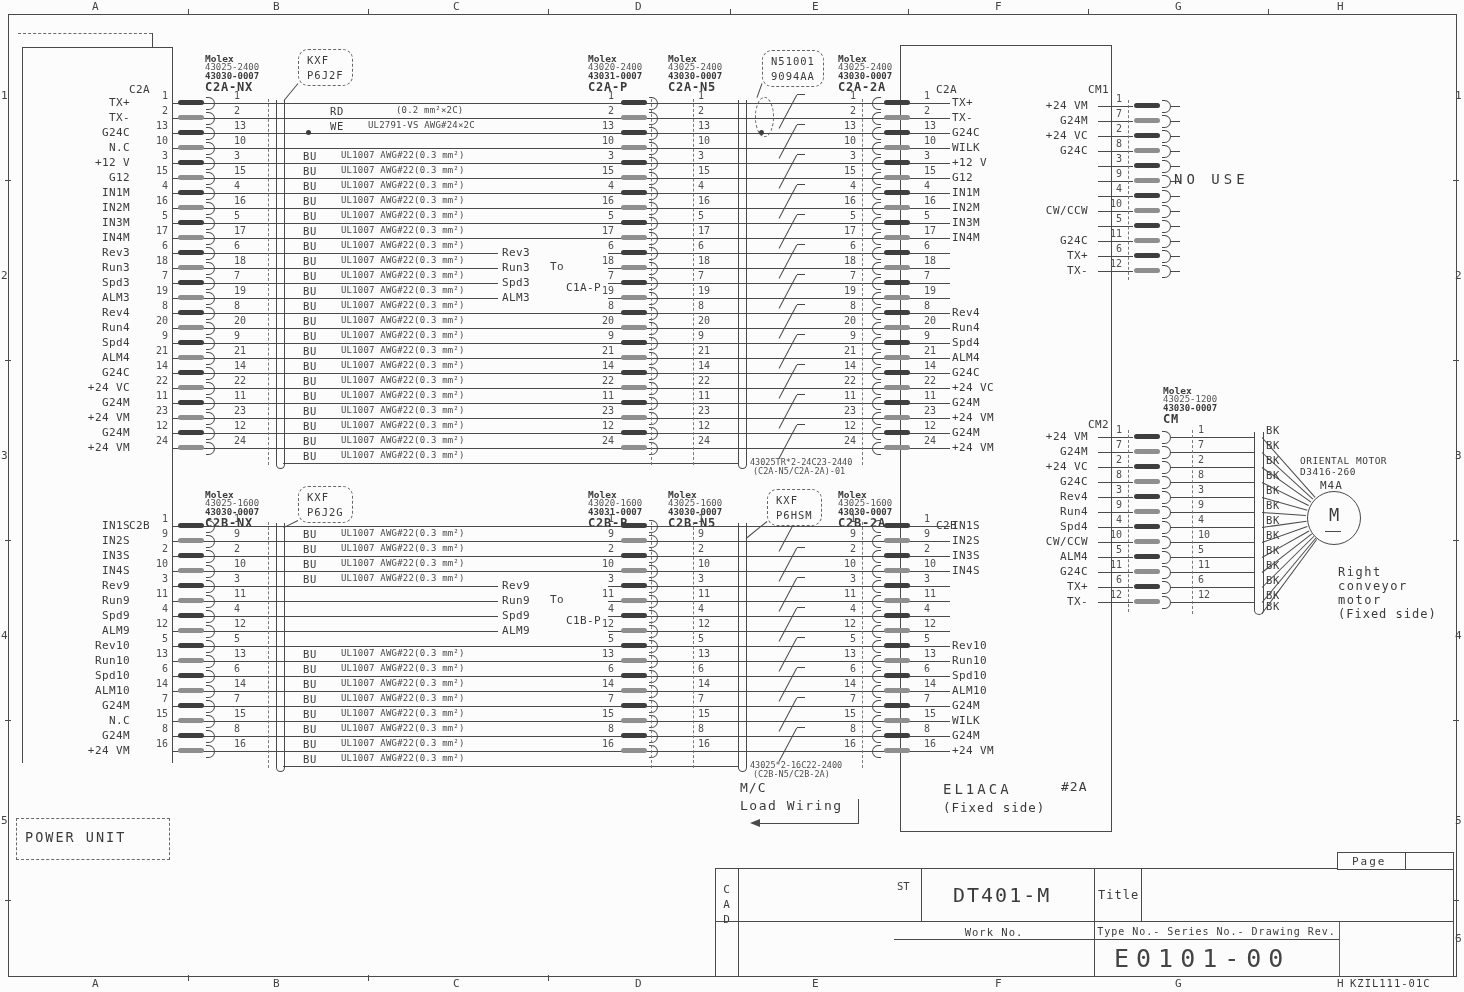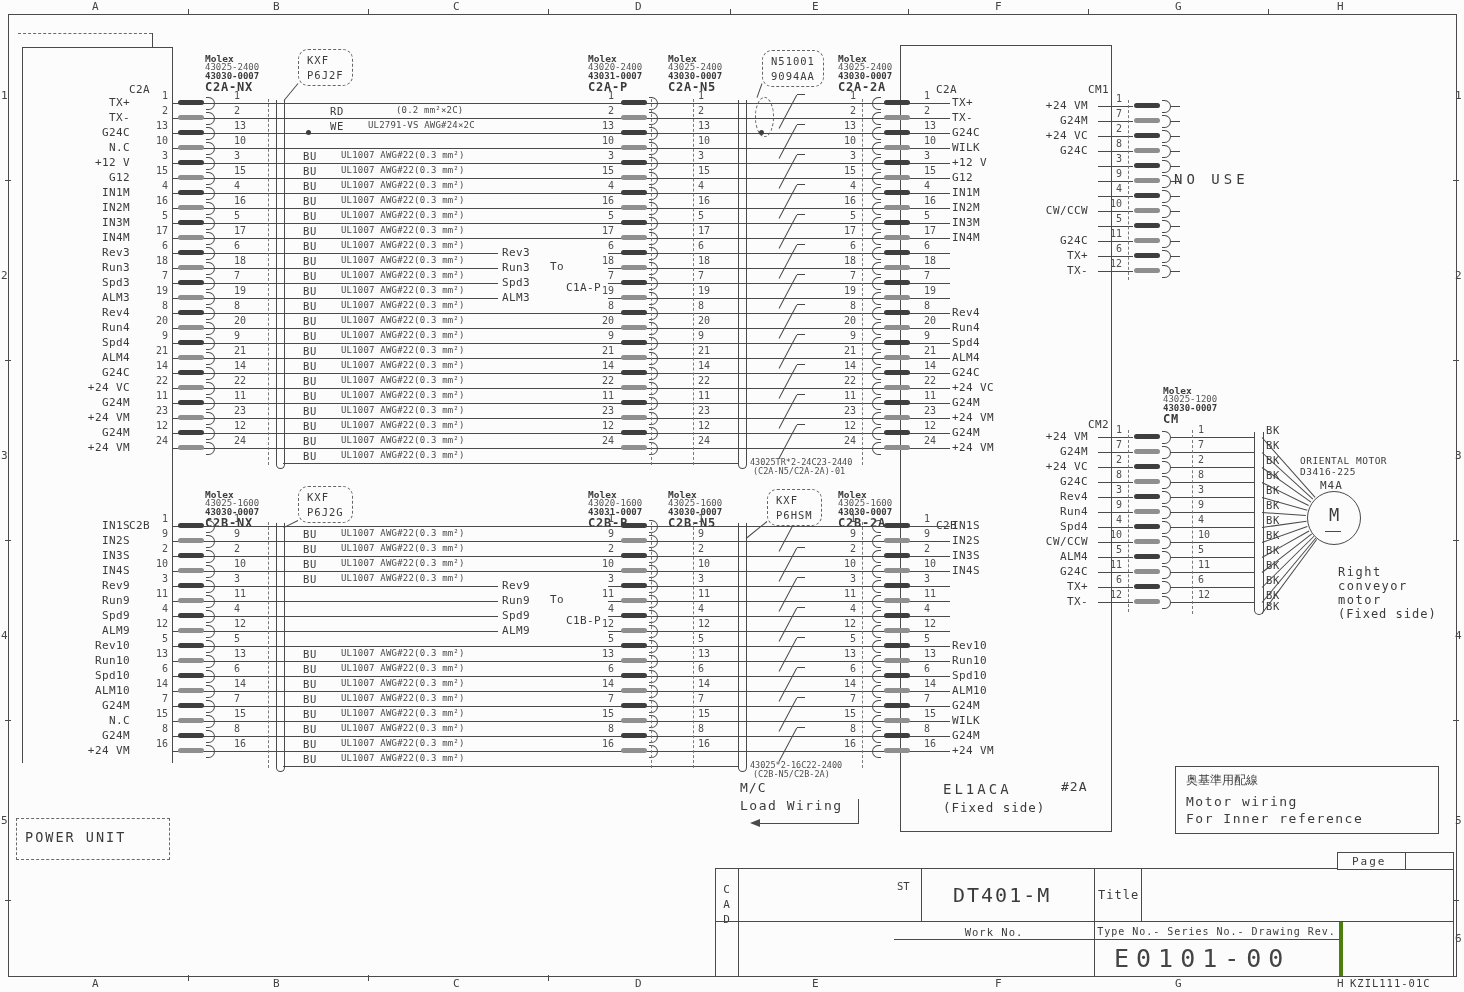--- a/index.html
+++ b/index.html
@@ -49,34 +49,29 @@
   <div class="dbox" style="left:16px;top:818px;width:152px;height:40px">
     <div class="t" style="left:8px;top:12px;font-size:13.5px;letter-spacing:2px">POWER UNIT</div>
   </div>
 
   <div class="box" style="left:900px;top:45px;width:210px;height:785px">
     <div class="t" style="left:42px;top:736px;font-size:14px;letter-spacing:3px">EL1ACA</div>
     <div class="t" style="left:160px;top:734px;font-size:13px;letter-spacing:1px">#2A</div>
     <div class="t" style="left:42px;top:756px;font-size:12.5px;letter-spacing:1px">(Fixed side)</div>
   </div>
 
-  <div class="box" style="left:1175px;top:766px;width:262px;height:66px">
-    <div class="t jp" style="left:10px;top:7px">奥基準用配線</div>
-    <div class="t" style="left:10px;top:28px;font-size:13px;letter-spacing:1.5px">Motor wiring</div>
-    <div class="t" style="left:10px;top:45px;font-size:13px;letter-spacing:1.5px">For Inner reference</div>
-  </div>
 
   <div class="t" style="left:740px;top:781px;font-size:13px;letter-spacing:1px">M/C</div>
   <div class="t" style="left:740px;top:799px;font-size:13px;letter-spacing:1.5px">Load Wiring</div>
   <div class="ln" style="left:757px;top:823px;width:102px;height:1px"></div>
   <div style="position:absolute;left:750px;top:819px;width:0;height:0;border-top:4.5px solid transparent;border-bottom:4.5px solid transparent;border-right:10px solid #4a4a4a"></div>
   <div class="ln" style="left:858px;top:799px;width:1px;height:25px"></div>
 
   <div class="t" style="left:1300px;top:456px;font-size:9.5px;letter-spacing:.5px">ORIENTAL MOTOR</div>
-  <div class="t" style="left:1300px;top:467px;font-size:9.5px;letter-spacing:.5px">D3416-225</div>
+  <div class="t" style="left:1300px;top:467px;font-size:9.5px;letter-spacing:.5px">D3416-260</div>
   <div class="t" style="left:1320px;top:480px;font-size:11px;letter-spacing:1px">M4A</div>
   <div style="position:absolute;left:1307px;top:491px;width:52px;height:52px;border:1.2px solid #4a4a4a;border-radius:50%;background:#fcfcfc;text-align:center">
     <span style="font-size:17px;line-height:46px;color:#3b3b3b">M</span>
   </div>
   <div class="ln" style="left:1325px;top:531px;width:16px;height:1px"></div>
   <div class="t" style="left:1338px;top:566px;font-size:12px;letter-spacing:1.5px">Right</div>
   <div class="t" style="left:1338px;top:580px;font-size:12px;letter-spacing:1.5px">conveyor</div>
   <div class="t" style="left:1338px;top:594px;font-size:12px;letter-spacing:1.5px">motor</div>
   <div class="t" style="left:1338px;top:608px;font-size:12px;letter-spacing:1px">(Fixed side)</div>
 
@@ -92,21 +87,21 @@
     </div>
     <div style="position:absolute;left:378px;top:0;width:47px;height:52px;border-right:1px solid #4a4a4a">
       <div class="t" style="left:4px;top:20px;font-size:12px;letter-spacing:1px">Title</div>
     </div>
     <div class="ln" style="left:0;top:52px;width:737px;height:1px"></div>
     <div style="position:absolute;left:178px;top:53px;width:200px;height:54px;border-right:1px solid #4a4a4a">
       <div class="cell-h" style="top:4px">Work No.</div>
       <div class="ln" style="left:0;top:17px;width:200px;height:1px"></div>
       <div class="t" style="left:10px;top:27px;font-size:14px"></div>
     </div>
-    <div style="position:absolute;left:378px;top:53px;width:245px;height:54px;border-right:4px solid #4d7c0f">
+    <div style="position:absolute;left:378px;top:53px;width:245px;height:54px;border-right:1px solid #4d7c0f">
       <div class="cell-h" style="top:4px;font-size:10px">Type No.- Series No.- Drawing Rev.</div>
       <div class="ln" style="left:0;top:17px;width:245px;height:1px"></div>
       <div class="t" style="left:20px;top:24px;font-size:25px;letter-spacing:7px;color:#444">E0101-00</div>
     </div>
   </div>
 
   <div class="box" style="left:1337px;top:852px;width:115px;height:16px;background:#fcfcfc;z-index:3">
     <div class="t" style="left:14px;top:3px;font-size:11px;letter-spacing:2px">Page</div>
     <div class="ln" style="left:67px;top:0;width:1px;height:16px"></div>
   </div>

